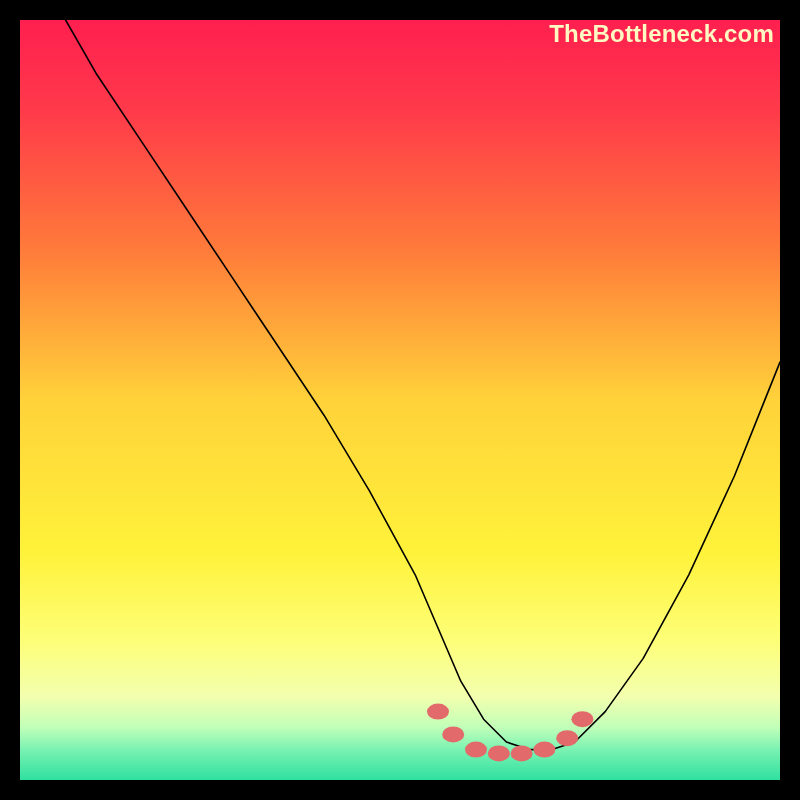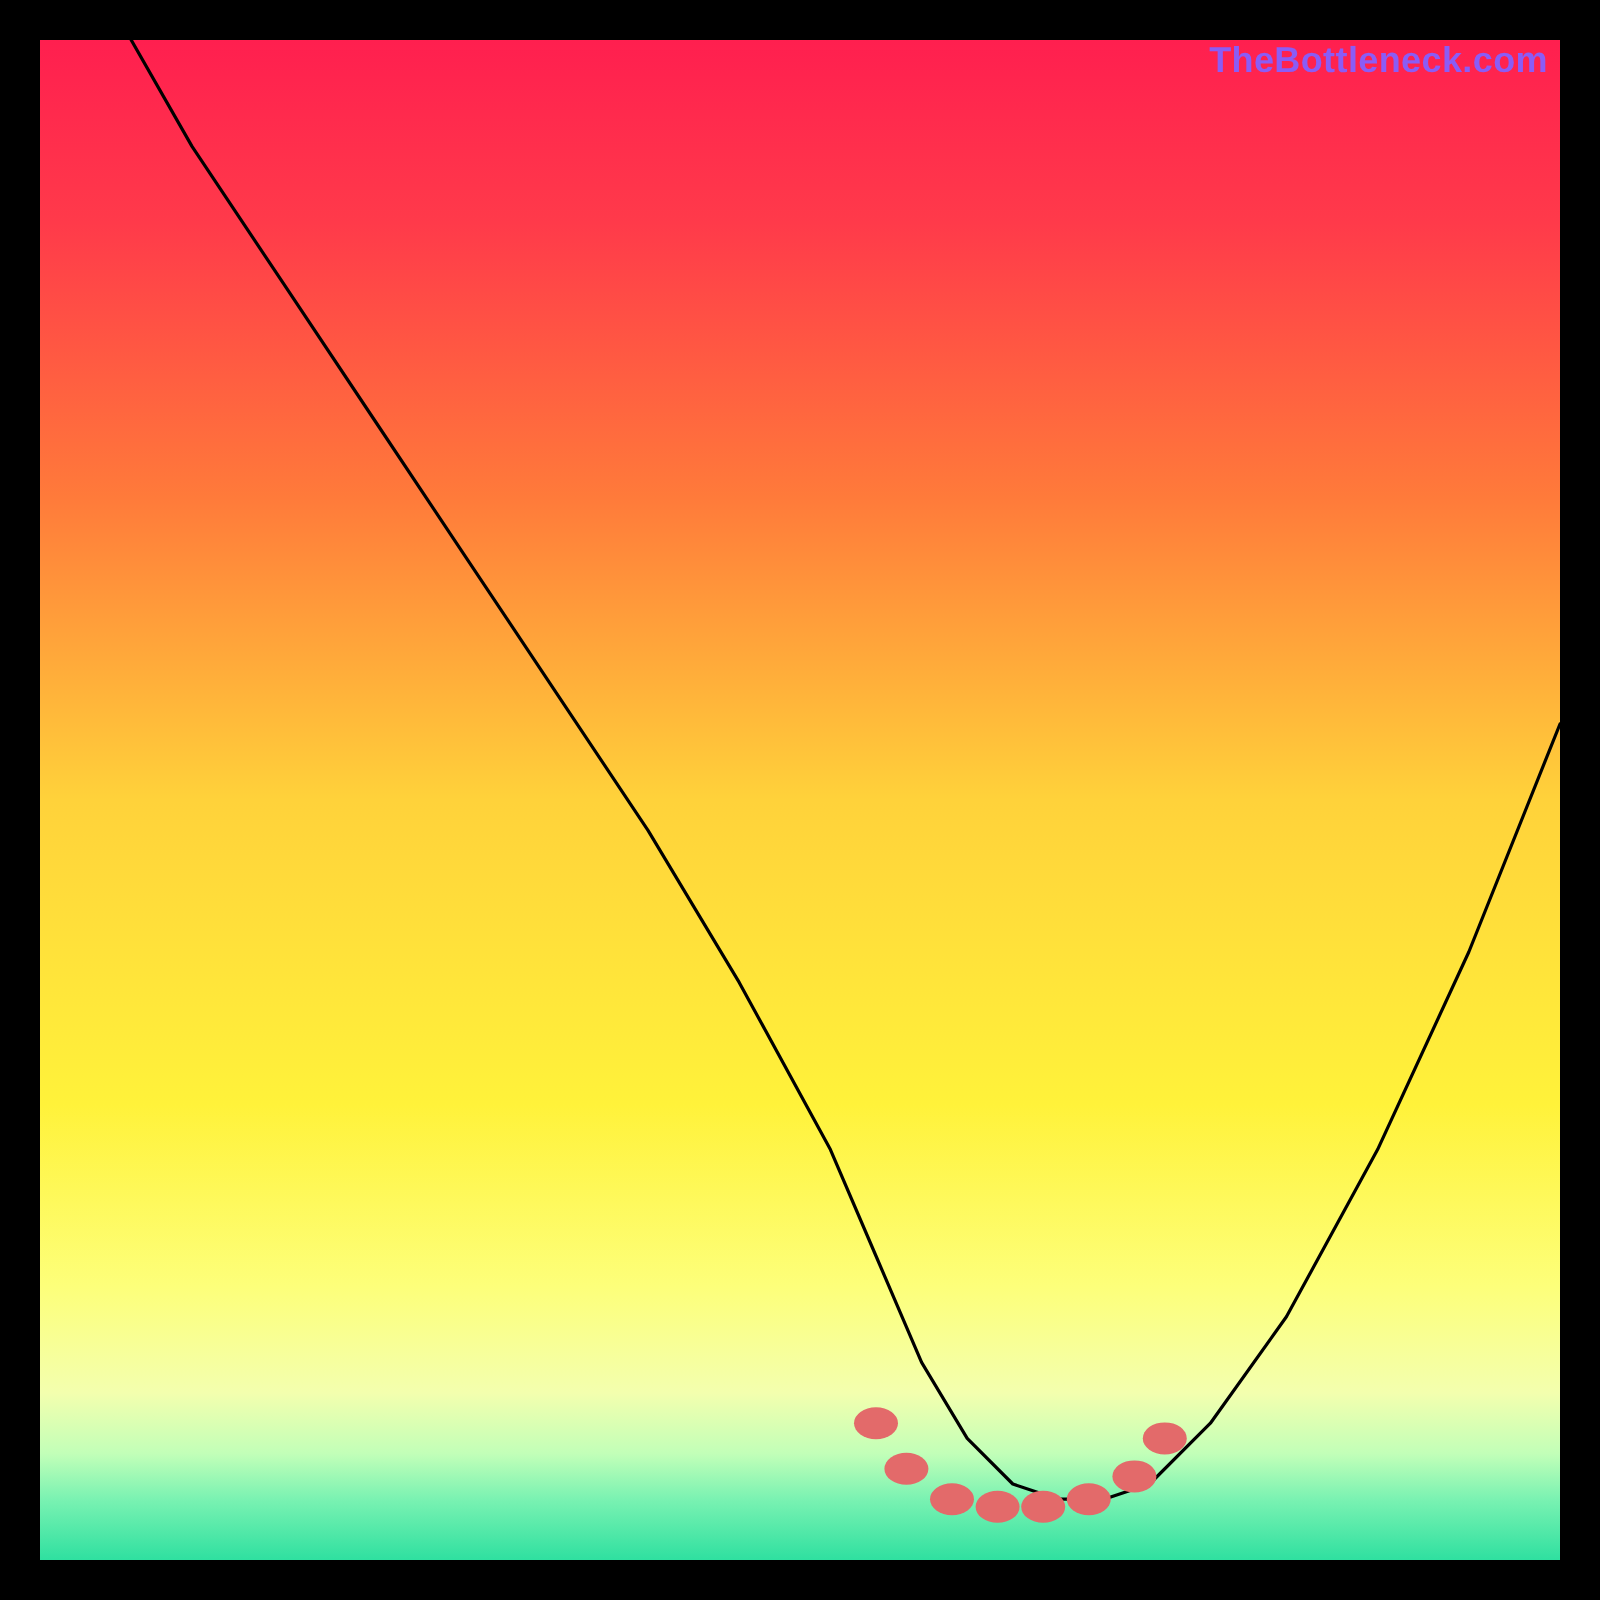--- a/index.html
+++ b/index.html
@@ -23,23 +23,23 @@
     left: 0;
     top: 0;
     width: 760px;
     height: 760px;
   }
   .watermark {
     position: absolute;
     top: 0px;
     right: 6px;
     font-family: Arial, sans-serif;
-    font-size: 18px;
+    font-size: 24px;
     font-weight: 600;
-    color: #8b5cf6;
+    color: #fef9c3;
     letter-spacing: 0.2px;
   }
 </style>
 </head>
 <body>
 
 <div class="frame">
   <svg class="plot-area" viewBox="0 0 760 760" preserveAspectRatio="none">
     <defs>
       <linearGradient id="bg-grad" x1="0" y1="0" x2="0" y2="1">

